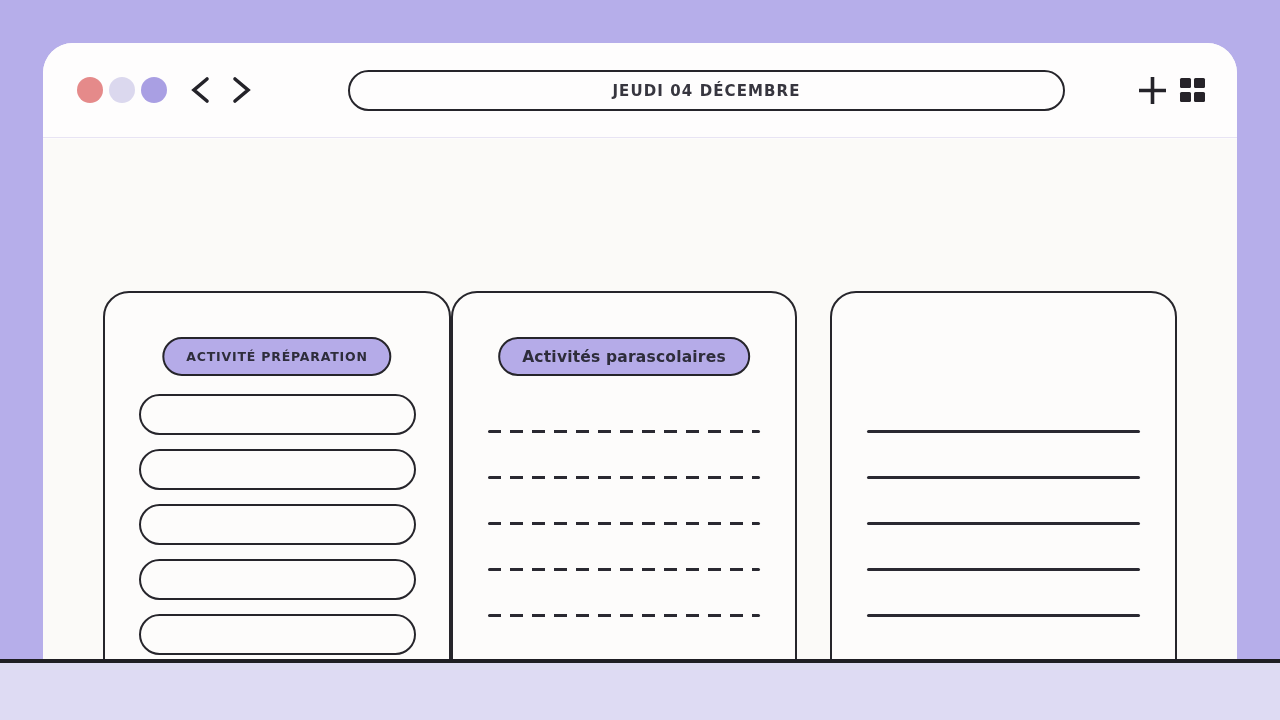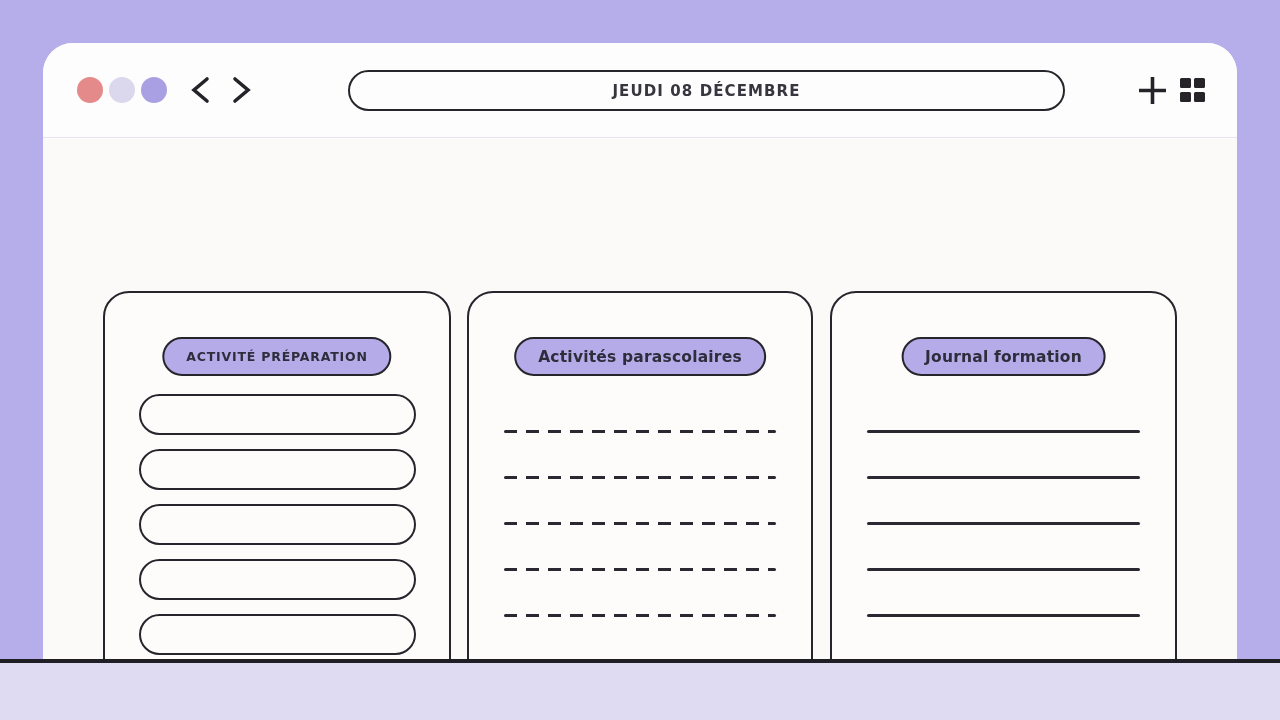--- a/index.html
+++ b/index.html
@@ -95,21 +95,21 @@
   
   .card {
     position: absolute;
     top: 152px;
     height: 397px;
     background: #fdfcfb;
     border: 2.5px solid #26252b;
     border-radius: 26px;
   }
   .card-1 { left: 60px;  width: 348px; }
-  .card-2 { left: 424px; width: 346px; }
+  .card-2 { left: 408px; width: 346px; }
   .card-3 { left: 787px; width: 347px; }
 
   .badge {
     position: absolute;
     top: 20px;
     left: 50%;
     transform: translateX(-50%);
     height: 39px;
     padding: 0 22px;
     background: #b5abe8;
@@ -197,21 +197,21 @@
     </span>
     <span class="nav-arrow nav-forward">
       <span>
         <svg width="24" height="32" viewBox="0 0 24 32">
           <polyline points="5,5 18,16 5,27" fill="none" stroke="#242329" stroke-width="3.6" stroke-linecap="round" stroke-linejoin="miter"></polyline>
         </svg>
       </span>
     </span>
 
     <div class="address-bar">
-      <span class="address-text">JEUDI 08 DÉCEMBRE</span>
+      <span class="address-text">JEUDI 04 DÉCEMBRE</span>
     </div>
 
     <span class="plus-icon">
       <span>
         <svg width="31" height="31" viewBox="0 0 31 31">
           <line x1="15.5" y1="2" x2="15.5" y2="29" stroke="#242329" stroke-width="3.6"></line>
           <line x1="2" y1="15.5" x2="29" y2="15.5" stroke="#242329" stroke-width="3.6"></line>
         </svg>
       </span>
     </span>
@@ -247,23 +247,20 @@
         <div class="line-row line-dashed"></div>
       <div class="line-row line-dashed"></div>
           <div class="line-row line-dashed"></div>
           <div class="line-row line-dashed"></div>
           <div class="line-row line-dashed"></div>
           <div class="line-row line-dashed"></div>
         </div>
     </div>
 
     <div class="card card-3">
-      <div class="badge">
-        <span class="badge-title">Journal formation</span>
-      </div>
       <div class="line-stack">
         <div class="line-row line-solid"></div>
       <div class="line-row line-solid"></div>
           <div class="line-row line-solid"></div>
           <div class="line-row line-solid"></div>
           <div class="line-row line-solid"></div>
           <div class="line-row line-solid"></div>
         </div>
     </div>
 

